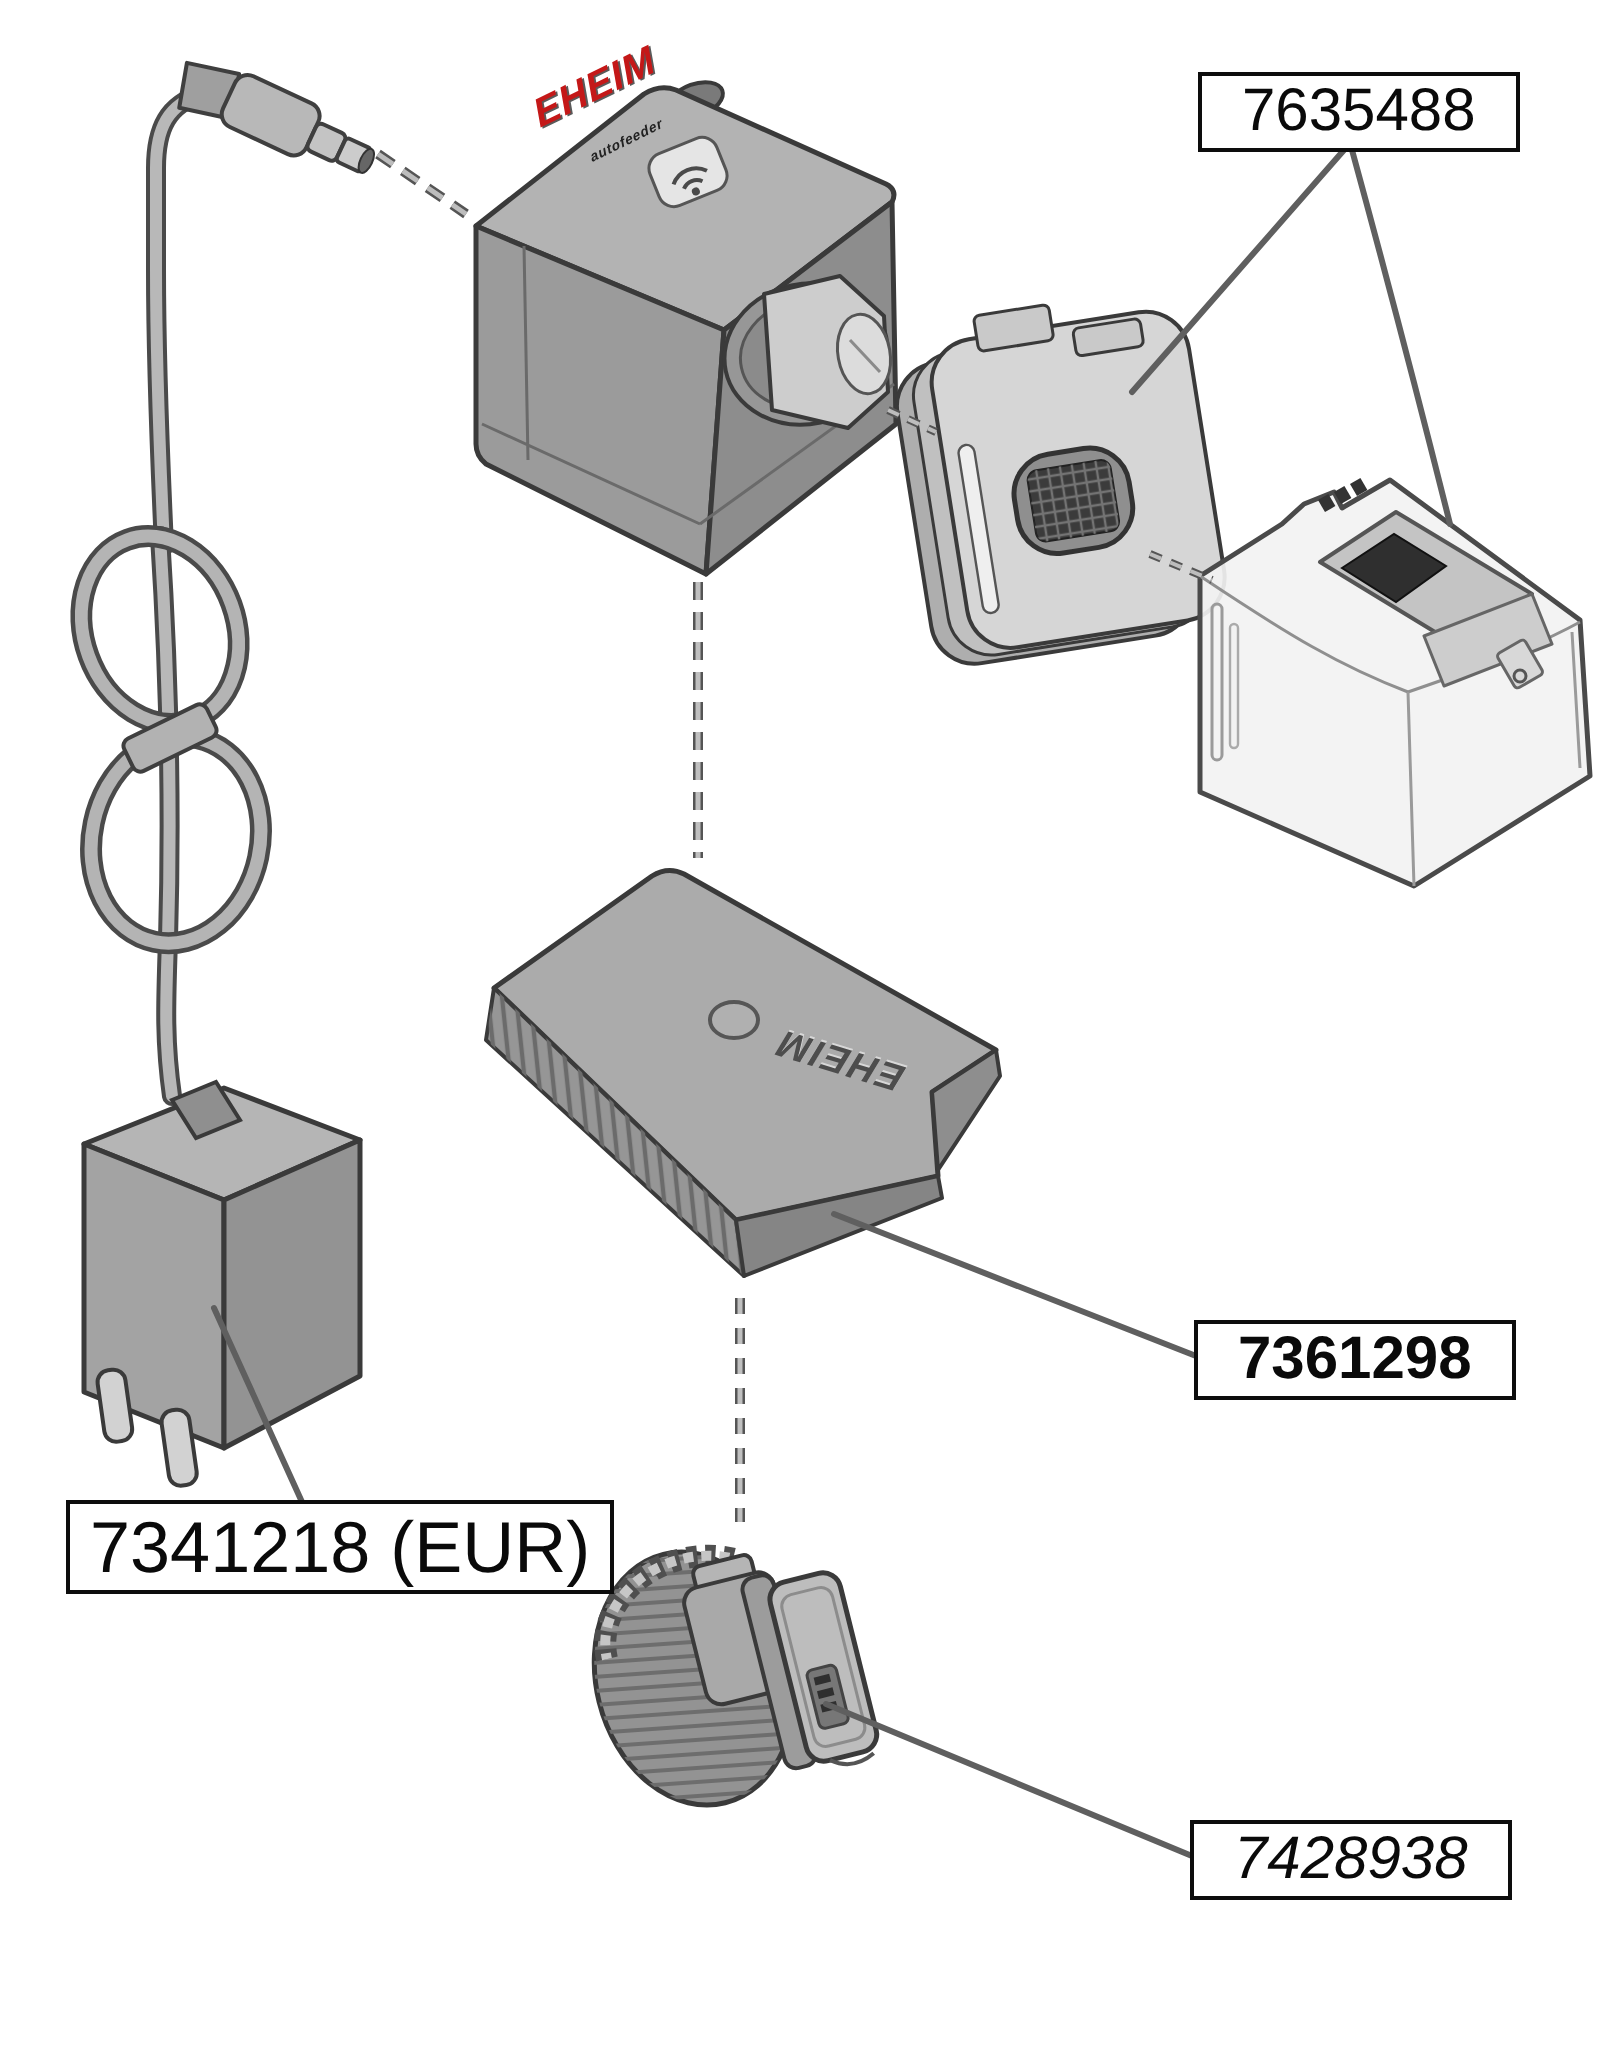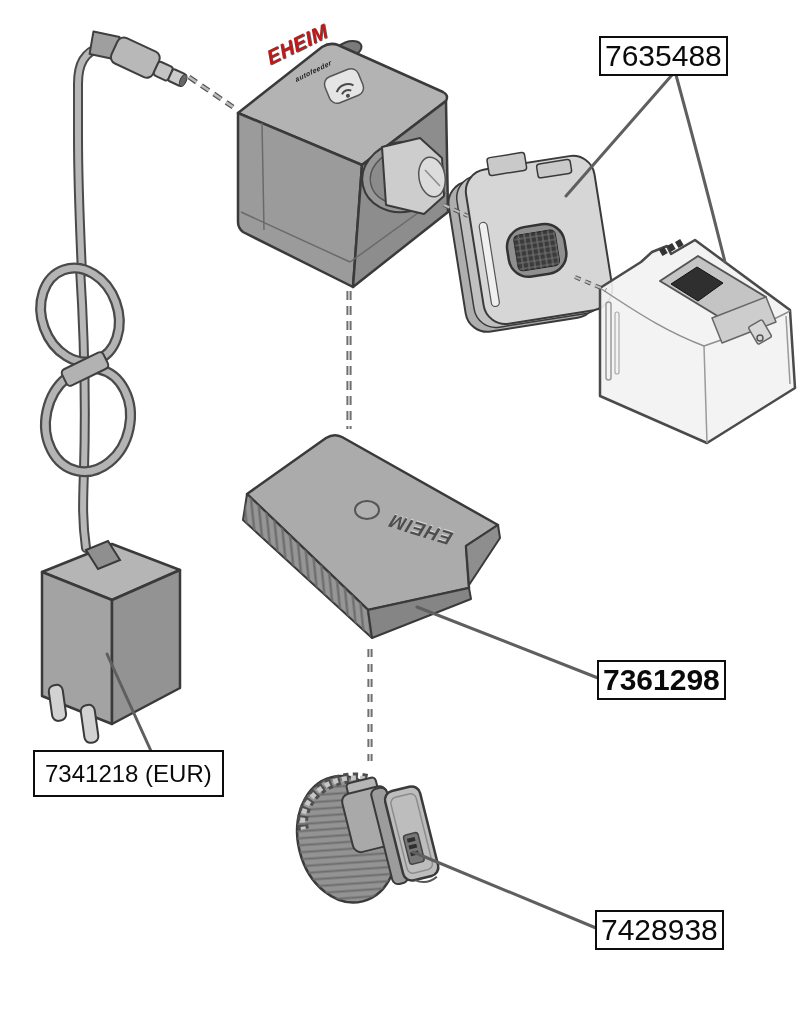--- a/index.html
+++ b/index.html
@@ -1,22 +1,22 @@
 <!DOCTYPE html>
 <html><head>
 <meta charset="utf-8">
 <style>
   html,body{margin:0;padding:0;background:#ffffff;}
   .stage{position:relative;width:811px;height:1024px;background:#ffffff;overflow:hidden;
          font-family:"Liberation Sans",sans-serif;}
   .stage svg{position:absolute;left:0;top:0;}
   .plabel{position:absolute;background:#ffffff;border:2px solid #0d0d0d;color:#0a0a0a;
           font-family:"Liberation Sans",sans-serif;font-size:30px;line-height:33px;
-          padding:1px 4px 2px;white-space:nowrap;z-index:5;}
-  .plabel.two-line{font-size:24px;line-height:37px;padding:3px 10px;}
+          padding:1px 20px 2px;white-space:nowrap;z-index:5;}
+  .plabel.two-line{font-size:36px;line-height:37px;padding:3px 10px;}
   .brand-motor{position:absolute;left:266px;top:47px;z-index:4;color:#c41818;
           font-weight:bold;font-size:20px;letter-spacing:.5px;
           transform:rotate(-26deg) skewX(-16deg);transform-origin:left top;
           text-shadow:1px 1px 0 #5a5a5a;}
   .brand-motor-sub{position:absolute;left:295px;top:76px;z-index:4;color:#222222;
           font-weight:bold;font-size:7px;letter-spacing:.4px;
           transform:rotate(-26deg) skewX(-16deg);transform-origin:left top;}
   .brand-base{position:absolute;left:388px;top:518px;z-index:4;color:#4d4d4d;
           font-weight:bold;font-size:19px;letter-spacing:1px;
           transform:rotate(197deg) skewX(-14deg);transform-origin:center;
@@ -175,18 +175,18 @@
 </svg>
 
   <div class="plabel" style="left:599px;top:36px;">7635488</div>
 
   <div class="plabel" style="left:597px;top:660px;font-weight:bold;">7361298</div>
 
   <div class="plabel two-line" style="left:33px;top:750px;">
     <div>7341218 (EUR)</div>
   </div>
 
-  <div class="plabel" style="left:595px;top:910px;">7428938</div>
+  <div class="plabel" style="left:595px;top:910px;font-style:italic;">7428938</div>
 
   <div class="brand-motor" style="color: rgb(196, 24, 24);">EHEIM</div>
   <div class="brand-motor-sub">autofeeder</div>
   <div class="brand-base">EHEIM</div>
 </div>
 
 </body></html>

